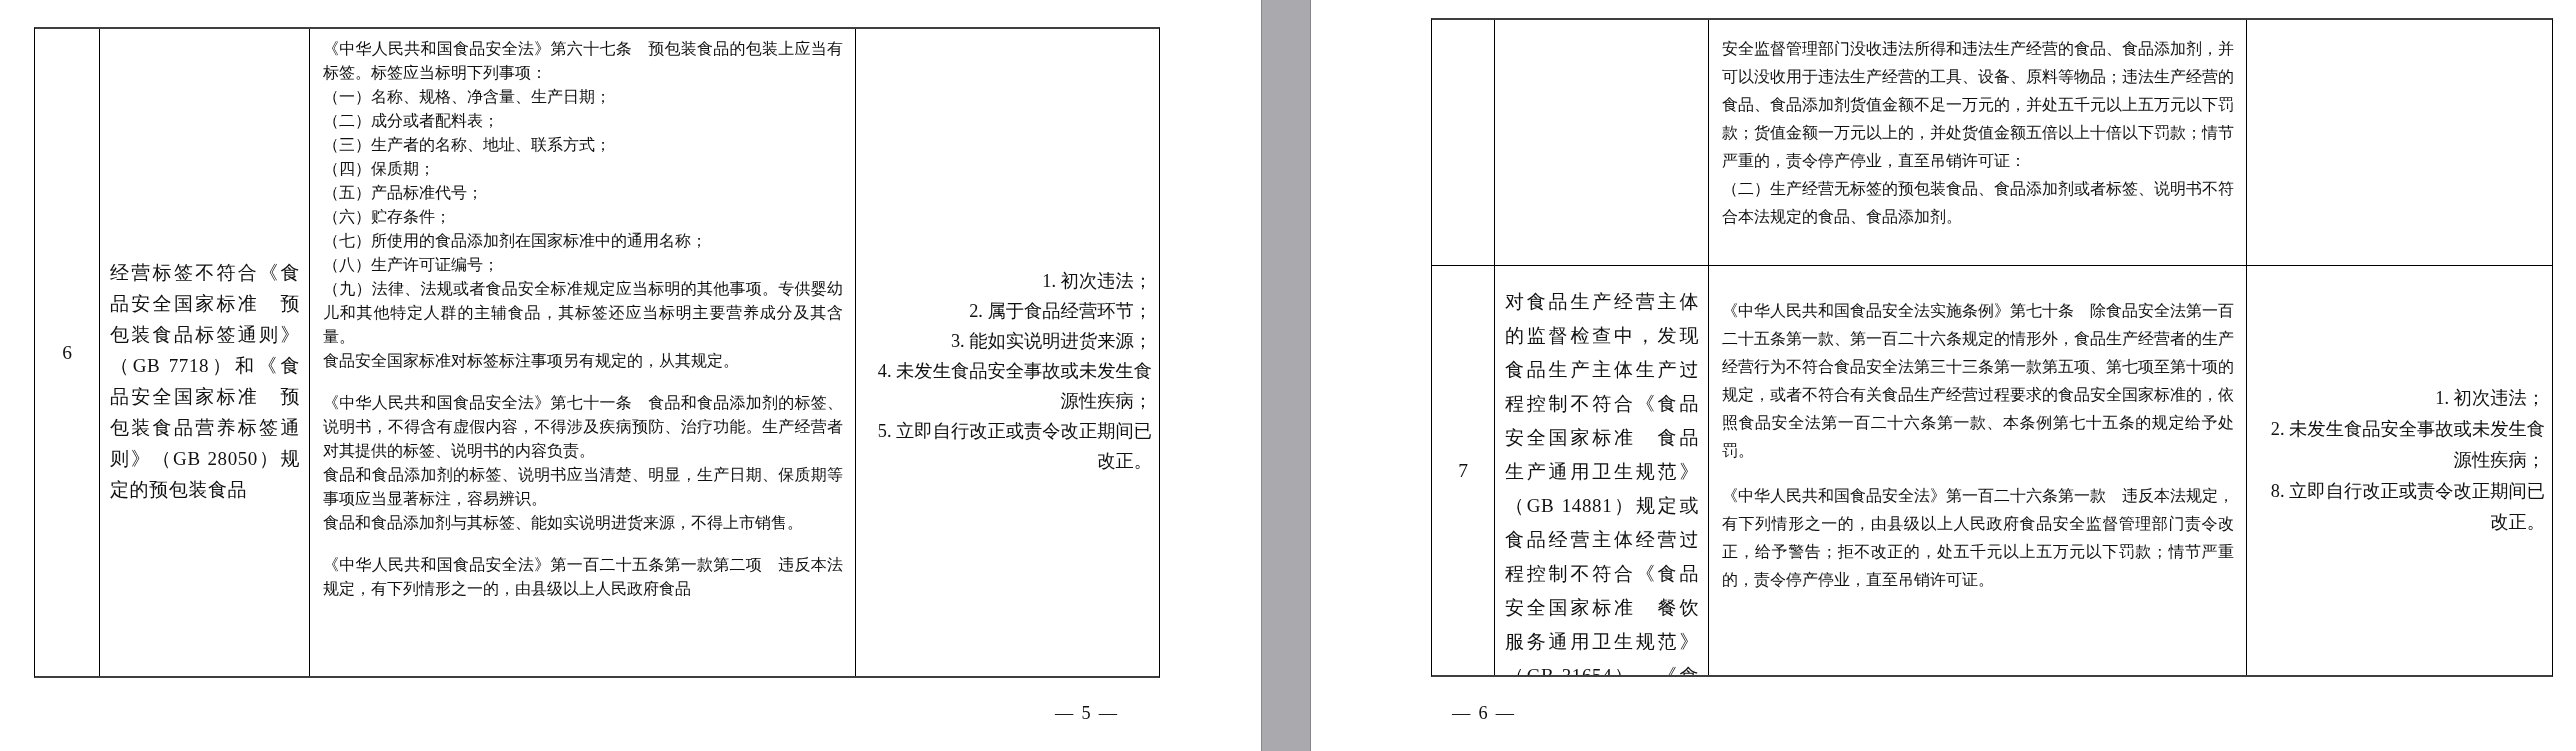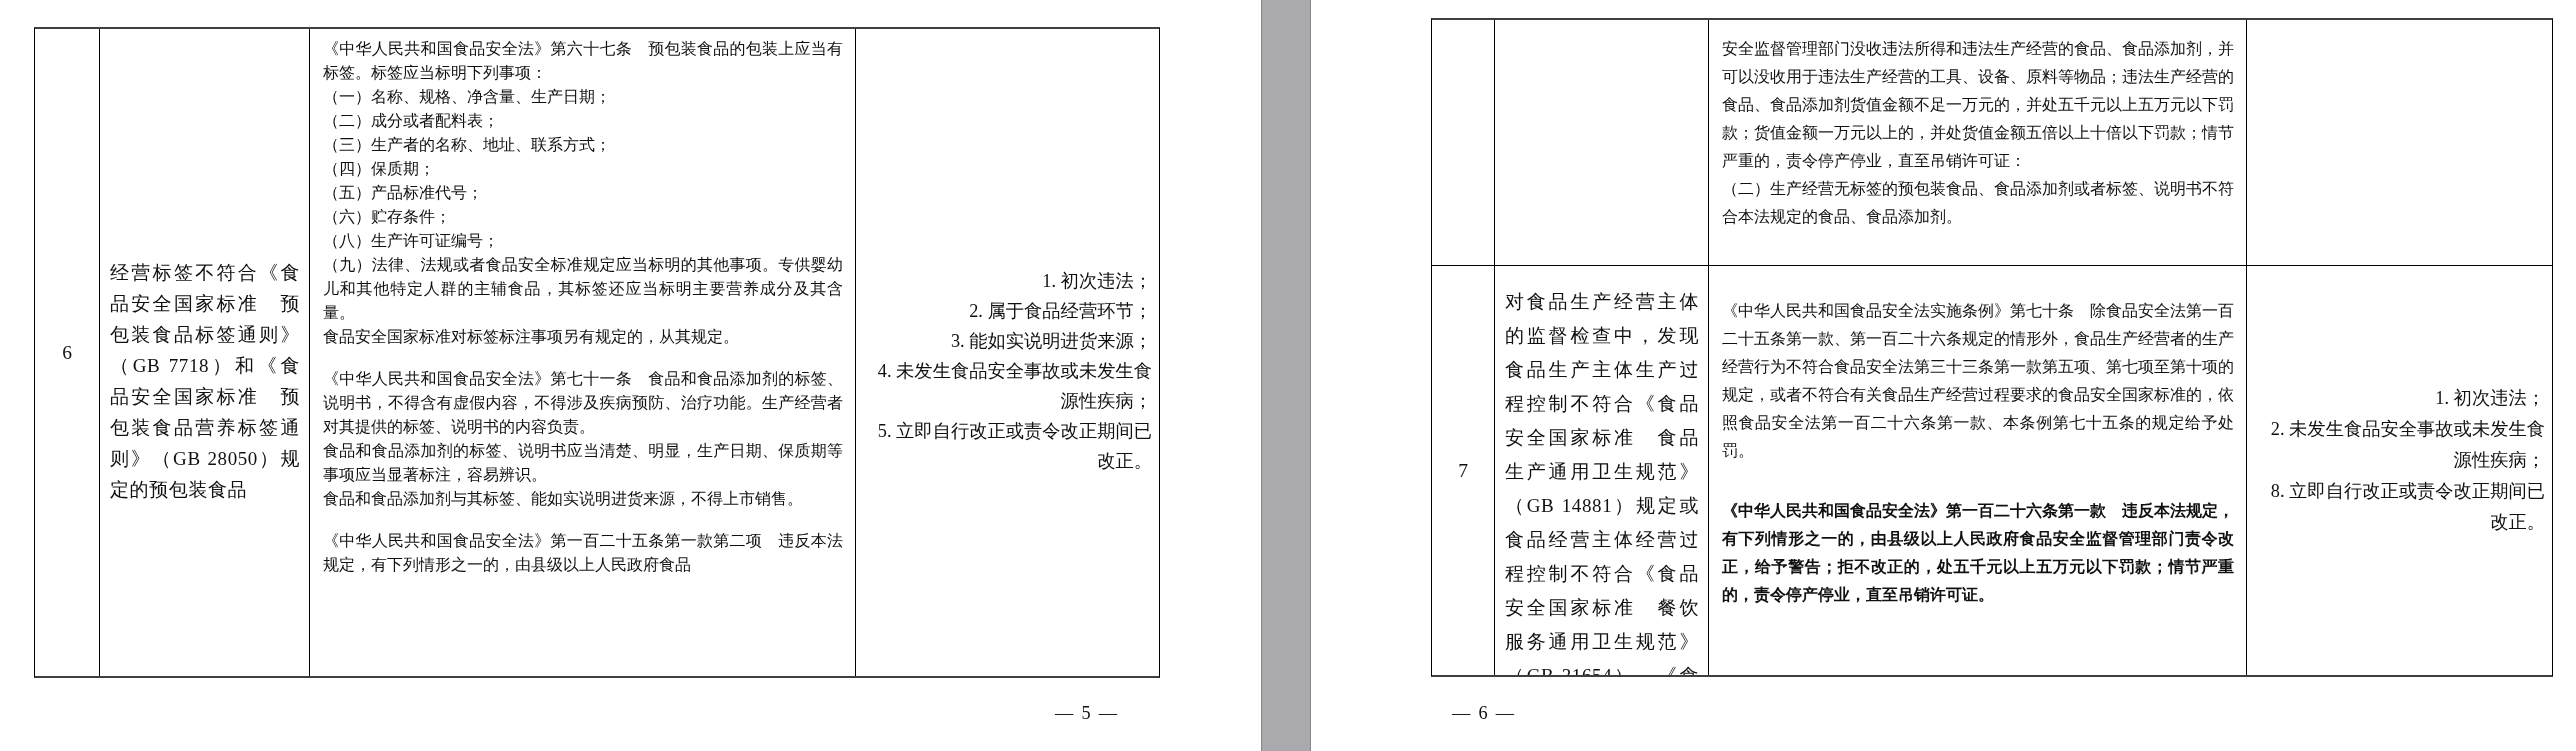--- a/index.html
+++ b/index.html
@@ -37,21 +37,21 @@
   }
   #tbl6 .situation{padding-top:19px;line-height:34px;}
   .legal{font-size:16px;text-align:justify;padding:7.7px 12px 0 13px;}
   .legal p{margin:0;}
   #tbl5 .legal p{line-height:24px;}
   #tbl5 .legal p.gap{margin-top:18px;}
   #tbl6 .rowA .legal{padding-top:15.4px;}
   #tbl6 .rowA .legal p{line-height:28px;}
   #tbl6 .rowB .legal{padding-top:31px;}
   #tbl6 .rowB .legal p{line-height:28px;}
-  #tbl6 .rowB .legal p.gap{margin-top:32px;font-weight:bold;}
+  #tbl6 .rowB .legal p.gap{margin-top:17px;}
   .remarks{font-size:18.3px;padding:237px 7px 0 9.5px;}
   .remarks .li{line-height:30px;padding-left:28px;text-indent:-28px;}
   #tbl6 .remarks{padding-top:117px;}
   #tbl6 .remarks .li{line-height:31px;}
   .pagenum{position:absolute;top:703px;width:130px;font-size:18.3px;letter-spacing:1.8px;text-align:center;color:#101010;}
   #pn5{left:1022px;}
   #pn6{left:108px;}
 </style>
 </head>
 <body>
@@ -68,20 +68,21 @@
       </div>
       <div class="c c-leg5">
         <div class="legal">
           <p>《中华人民共和国食品安全法》第六十七条　预包装食品的包装上应当有标签。标签应当标明下列事项：</p>
           <p>（一）名称、规格、净含量、生产日期；</p>
           <p>（二）成分或者配料表；</p>
           <p>（三）生产者的名称、地址、联系方式；</p>
           <p>（四）保质期；</p>
           <p>（五）产品标准代号；</p>
           <p>（六）贮存条件；</p>
+          <p>（七）所使用的食品添加剂在国家标准中的通用名称；</p>
           <p>（八）生产许可证编号；</p>
           <p>（九）法律、法规或者食品安全标准规定应当标明的其他事项。专供婴幼儿和其他特定人群的主辅食品，其标签还应当标明主要营养成分及其含量。</p>
           <p>食品安全国家标准对标签标注事项另有规定的，从其规定。</p>
           <p class="gap">《中华人民共和国食品安全法》第七十一条　食品和食品添加剂的标签、说明书，不得含有虚假内容，不得涉及疾病预防、治疗功能。生产经营者对其提供的标签、说明书的内容负责。</p>
           <p>食品和食品添加剂的标签、说明书应当清楚、明显，生产日期、保质期等事项应当显著标注，容易辨识。</p>
           <p>食品和食品添加剂与其标签、能如实说明进货来源，不得上市销售。</p>
           <p class="gap">《中华人民共和国食品安全法》第一百二十五条第一款第二项　违反本法规定，有下列情形之一的，由县级以上人民政府食品</p>
         </div>
       </div>
       <div class="c c-rem5">

